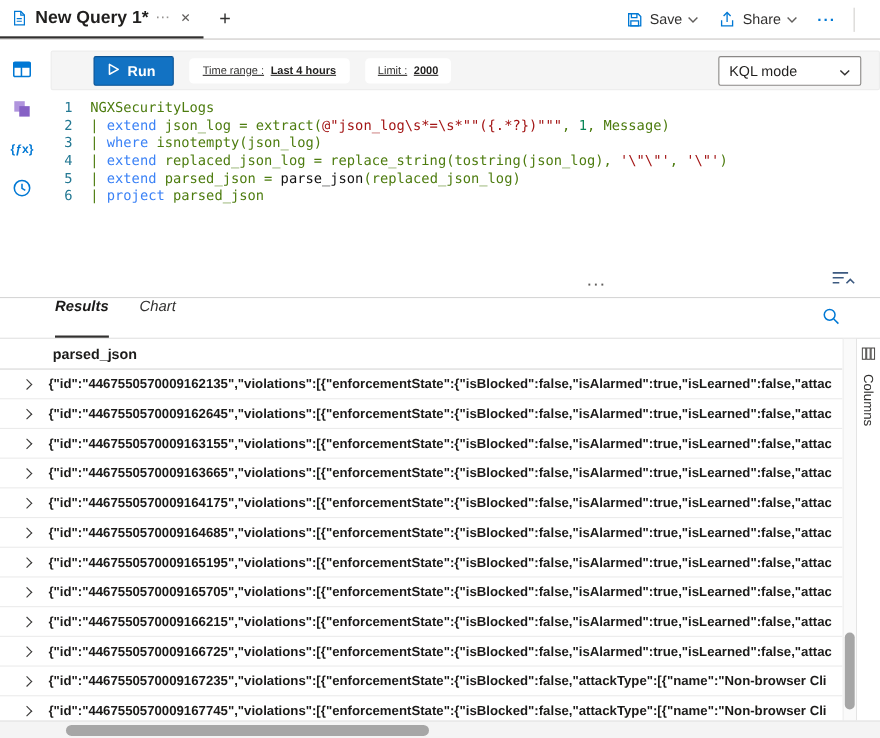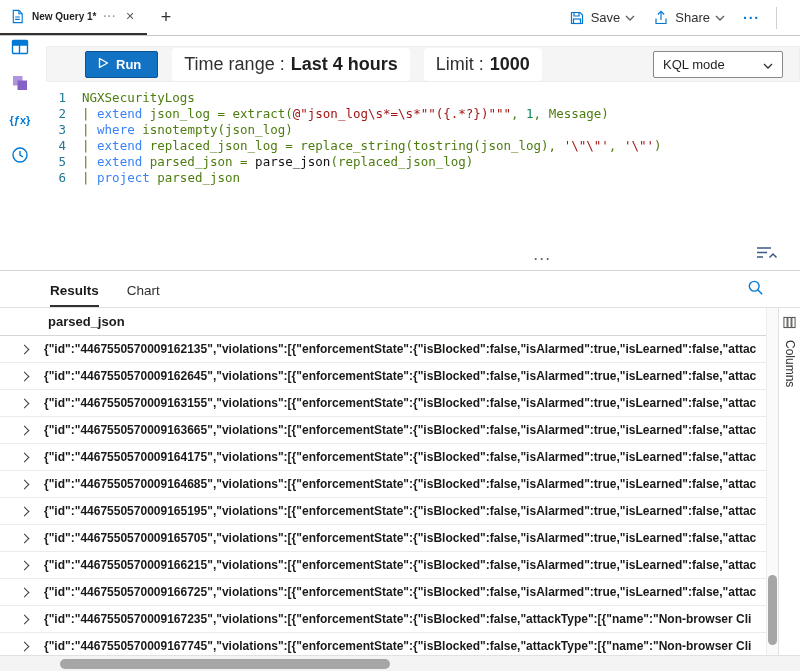--- a/index.html
+++ b/index.html
@@ -6,63 +6,63 @@
   html,body { background:#fff; }
   body { font-family:"Liberation Sans", sans-serif; width:800px; }
   button { background:none; border:none; font-family:inherit; cursor:pointer; }
 
   .app { width:800px; height:671px; display:flex; flex-direction:column; overflow:hidden; background:#fff; }
 
   
   .topbar { height:36px; flex:none; display:flex; align-items:stretch; border-bottom:1px solid #c8c6c4; }
   .tab { display:flex; align-items:center; gap:7px; padding:0 10px; border-bottom:2px solid #323130; cursor:pointer; }
   .tab-icon { display:flex; }
-  .tab-title { font-size:10px; font-weight:700; color:#201f1e; }
+  .tab-title { font-size:16px; font-weight:700; color:#201f1e; }
   .tab-dots { color:#979593; font-size:10px; font-weight:700; letter-spacing:1px; }
   .tab-close { color:#605e5c; font-size:11px; padding:2px; }
   .new-tab { font-size:18px; color:#323130; padding:0 14px; }
   .topbar-actions { margin-left:auto; display:flex; align-items:center; gap:2px; padding-right:17px; }
   .cmd { display:flex; align-items:center; gap:6px; font-size:13px; color:#323130; padding:6px 8px; }
   .cmd .cicon { display:flex; }
   .cmd .chev { display:flex; margin-left:-1px; }
   .more-label { color:#0078d4; font-weight:700; font-size:14px; letter-spacing:1px; }
   .vdiv { width:1px; height:22px; background:#d2d0ce; margin:0 6px; }
 
   
   .workspace { height:234px; flex:none; display:flex; }
-  .rail { width:40px; flex:none; display:flex; flex-direction:column; align-items:center; gap:12px; }
+  .rail { width:40px; flex:none; display:flex; flex-direction:column; align-items:center; padding-top:16px; gap:12px; }
   .rail-btn { width:26px; height:24px; display:flex; align-items:center; justify-content:center; }
   .fx { color:#0078d4; font-weight:700; font-size:11px; }
   .editor-panel { flex:1; min-width:0; display:flex; flex-direction:column; }
   .query-toolbar { margin:10px 0 0 6px; height:36px; flex:none; background:#f5f5f5; border:1px solid #ededed; border-radius:2px;
                    display:flex; align-items:center; gap:14px; padding:0 8px 0 38px; }
   .run-btn { display:flex; align-items:center; gap:7px; background:#1272c3; border:1px solid #0b5394; color:#fff;
              font-size:13px; font-weight:600; padding:5px 16px 5px 12px; border-radius:2px; }
-  .pill { background:#fff; border-radius:4px; padding:6px 12px; font-size:18px; color:#323130; display:flex; gap:6px; align-items:center; }
+  .pill { background:#fff; border-radius:4px; padding:6px 12px; font-size:10px; color:#323130; display:flex; gap:6px; align-items:center;text-decoration:underline; }
   .pill b { font-weight:700; color:#201f1e; }
   .kql-select { margin-left:auto; margin-right:8px; width:130px; background:#fff; border:1px solid #8a8886; border-radius:2px;
                 display:flex; align-items:flex-end; justify-content:space-between; padding:5px 9px; font-size:13px; color:#201f1e; }
 
   .editor { flex:1; padding-top:8px; font-family:"DejaVu Sans Mono","Liberation Mono",monospace; font-size:12.5px; line-height:16px; overflow:hidden; cursor:text; }
   .code-line { display:flex; }
   .line-num { width:42px; flex:none; text-align:right; padding-right:16px; color:#237893; }
   .line-code { white-space:pre; }
   .tok-plain { color:#4d7c0f; }
   .tok-keyword { color:#3b82f6; }
   .tok-string { color:#a31515; }
   .tok-number { color:#098658; }
   .tok-underline { color:#111; }
 
   .splitter { position:relative; height:24px; flex:none; }
   .splitter-dots { position:absolute; left:65%; top:6px; color:#605e5c; font-weight:700; font-size:12px; letter-spacing:2px; cursor:row-resize; }
   .collapse-btn { position:absolute; right:22px; top:0; display:flex; }
 
   
   .results { flex:1; min-height:0; display:flex; flex-direction:column; border-top:1px solid #d6d6d6; }
-  .results-tabs { height:36px; flex:none; display:flex; align-items:flex-end; gap:28px; padding-left:50px; position:relative; }
+  .results-tabs { height:36px; flex:none; display:flex; gap:28px; padding-left:50px; position:relative;font-style:italic; }
   .rtab { font-size:13.5px; padding-bottom:9px; color:#323130; cursor:pointer; }
   .rtab.active { font-weight:700; color:#1b1a19; border-bottom:2px solid #323130; padding-bottom:7px; }
   .search-btn { position:absolute; right:36px; top:8px; display:flex; }
   .results-body { flex:1; min-height:0; display:flex; border-top:1px solid #e1e1e1; }
   .grid { flex:1; min-width:0; display:flex; flex-direction:column; overflow:hidden; }
   .grid-header { height:28px; flex:none; display:flex; align-items:center; padding-left:48px; font-size:13px; font-weight:700;
                  color:#1b1a19; border-bottom:1px solid #d6d6d6; }
   .grid-row { height:27px; flex:none; display:flex; align-items:center; border-bottom:1px solid #ebebeb; overflow:hidden; cursor:pointer; }
   .row-chevron { width:7px; height:7px; flex:none; border:solid #3b3a39; border-width:0 1.4px 1.4px 0; transform:rotate(-45deg); margin:0 16px 0 21px; }
   .row-text { font-size:12px; font-weight:600; color:#1b1a19; white-space:nowrap; overflow:hidden; }
@@ -174,21 +174,21 @@
               </svg>
           </span>
           <span>Run</span>
         </button>
         <button class="pill">
           <span>Time range :</span>
           <b>Last 4 hours</b>
         </button>
         <button class="pill">
           <span>Limit :</span>
-          <b>1000</b>
+          <b>2000</b>
         </button>
         <button class="kql-select">
           <span>KQL mode</span>
           <span>
             <svg width="10" height="6" viewBox="0 0 10 6">
                 <path d="M1 1l4 4 4-4" fill="none" stroke="#323130" stroke-width="1.3"></path>
               </svg>
           </span>
         </button>
       </div>

